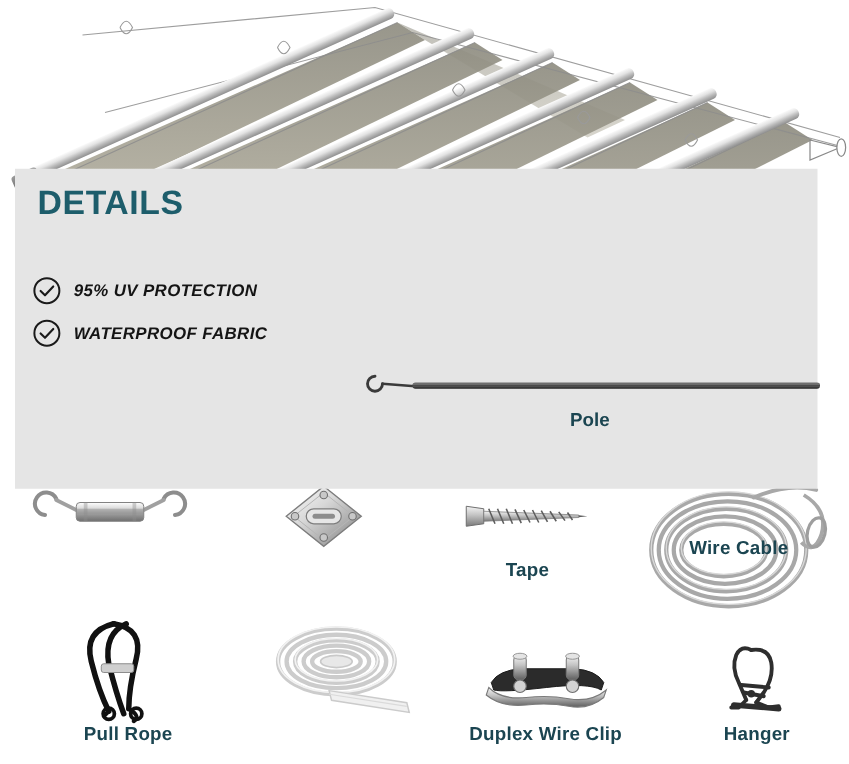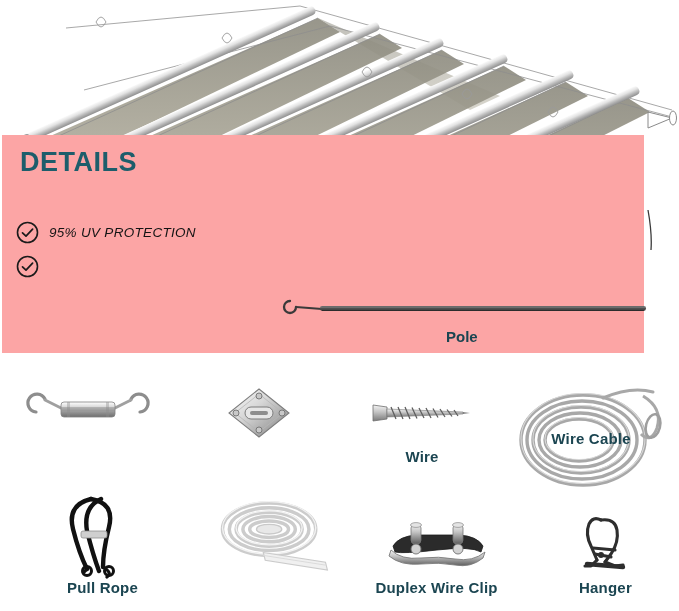--- a/index.html
+++ b/index.html
@@ -21,23 +21,23 @@
     position: absolute;
     left: 0; top: 0;
     width: 679px; height: 250px;
     overflow: hidden;
   }
   .hero svg { display: block; }
 
   
   .details-panel {
     position: absolute;
-    left: 2px; top: 135px;
-    width: 642px; height: 218px;
-    background: #fca5a5;
+    left: 12px; top: 135px;
+    width: 642px; height: 256px;
+    background: #e5e5e5;
     z-index: 5;
   }
   .details-title {
     position: absolute;
     left: 18px; top: 12px;
     font-size: 27px;
     font-weight: bold;
     letter-spacing: 0.5px;
     color: #1d5d6b;
     white-space: nowrap;
@@ -53,21 +53,21 @@
     height: 31px;
     margin-bottom: 3px;
   }
   .check-icon {
     width: 23px; height: 23px;
     flex: 0 0 23px;
     margin-right: 10px;
   }
   .feature-label {
     font-size: 13.5px;
-    font-weight: normal;
+    font-weight: bold;
     font-style: italic;
     color: #141414;
     letter-spacing: 0.3px;
     white-space: nowrap;
   }
 
   
   .pole-wrap {
     position: absolute;
     left: 272px; top: 155px;
@@ -250,20 +250,21 @@
       </div>
 
 
       <div class="feature-row">
         <span class="check-icon">
           <svg width="23" height="23" viewBox="0 0 23 23">
             <circle cx="11.5" cy="11.5" r="10" fill="none" stroke="#1a1a1a" stroke-width="1.6"></circle>
             <path d="M6.5 11.8 L10 15.2 L16.6 8.2" fill="none" stroke="#1a1a1a" stroke-width="1.7" stroke-linecap="round" stroke-linejoin="round"></path>
           </svg>
         </span>
+        <span class="feature-label">WATERPROOF FABRIC</span>
       </div>
 
     </div>
 
     <div class="pole-wrap">
       <svg width="375" height="32" viewBox="0 0 375 32">
         <defs>
           <linearGradient id="poleg" x1="0" y1="0" x2="0" y2="1">
             <stop offset="0%" stop-color="#6d6d6d"></stop>
             <stop offset="35%" stop-color="#2e2e2e"></stop>
@@ -349,21 +350,21 @@
               <path d="M52,15 L57,25"></path>
               <path d="M59,15 L64,25"></path>
             <path d="M66,15.5 L71,24.5"></path>
               <path d="M73,16 L78,24"></path>
               <path d="M80,16.5 L85,23.5"></path>
             <path d="M87,17 L91,23"></path>
           </g>
           <path d="M96,19.2 L103,20 L96,20.8 Z" fill="#5d5d5d"></path>
         </svg>
       </div>
-      <div class="acc-label">Wire</div>
+      <div class="acc-label">Tape</div>
     </div>
 
     <div class="acc-cell r1 c4">
       <div class="acc-art" style="height:115px; position:relative;">
         <svg width="176" height="115" viewBox="0 0 176 115" style="position:absolute; left:0; top:0;">
           <g fill="none" stroke="#a8a8a8" stroke-width="3.4">
             <ellipse cx="80" cy="62" rx="62" ry="45"></ellipse>
             <ellipse cx="79" cy="62" rx="55" ry="39"></ellipse>
             <ellipse cx="78" cy="62" rx="48" ry="33"></ellipse>
             <ellipse cx="77" cy="62" rx="41" ry="27"></ellipse>

